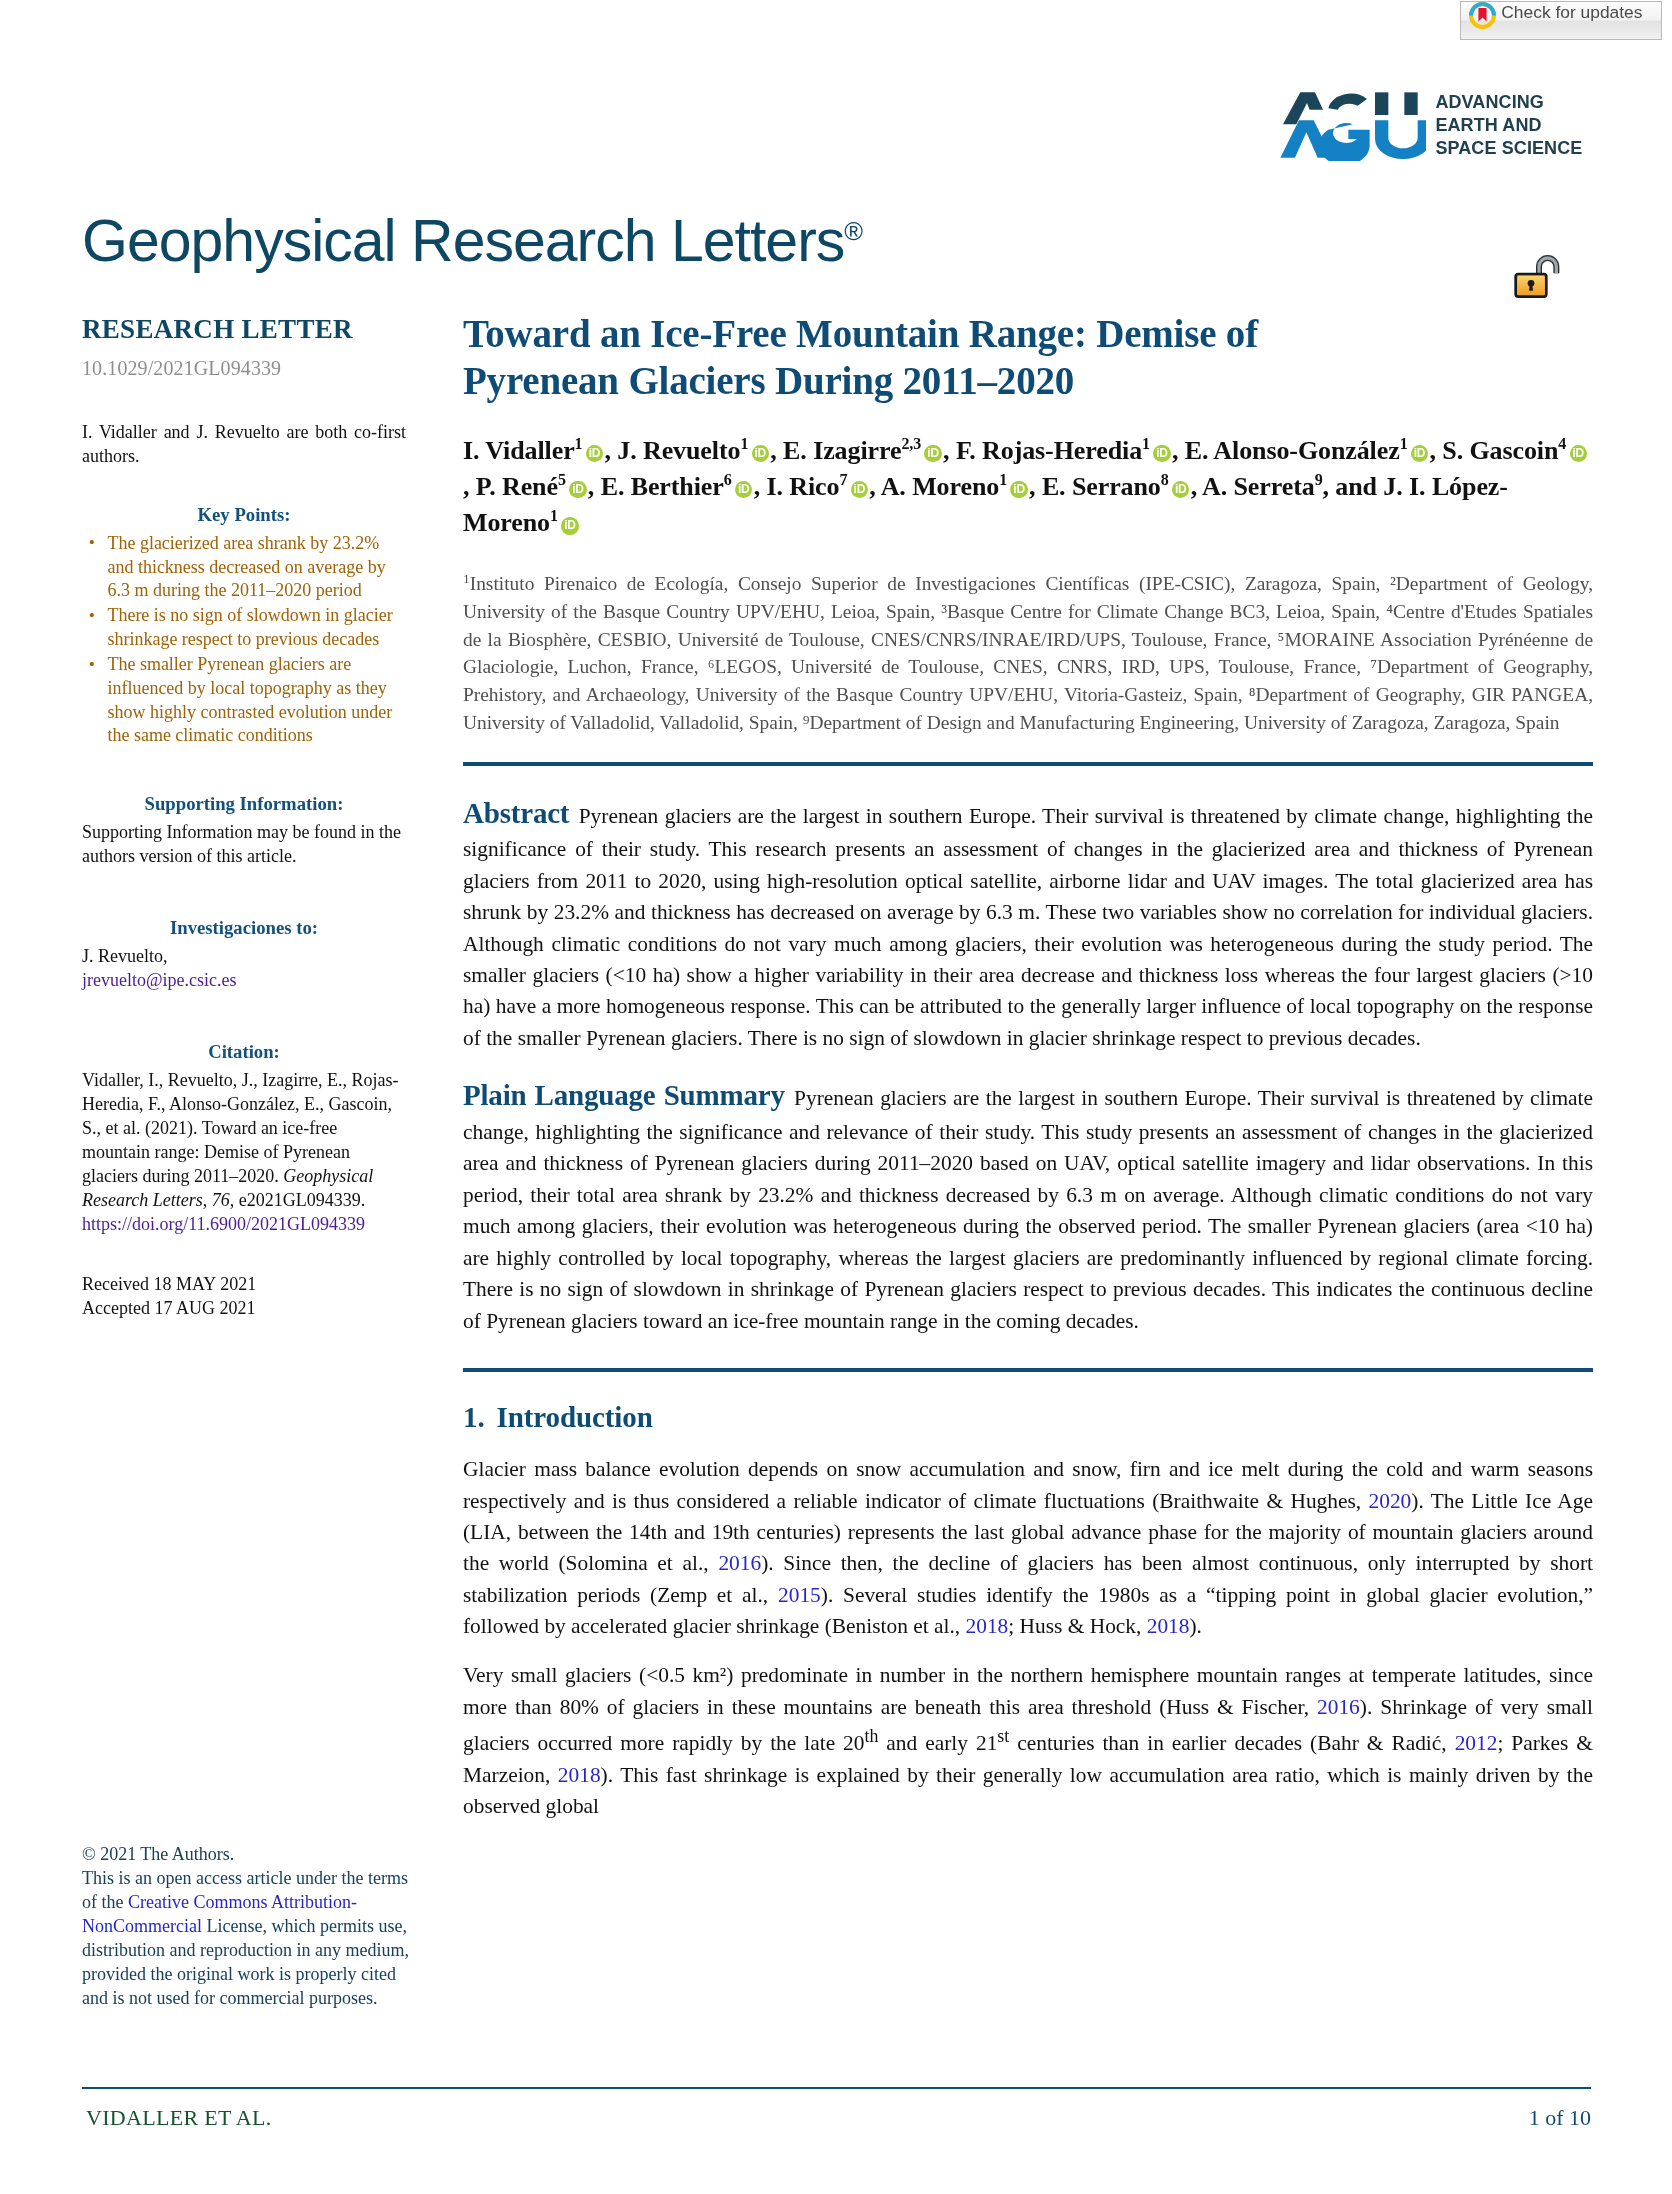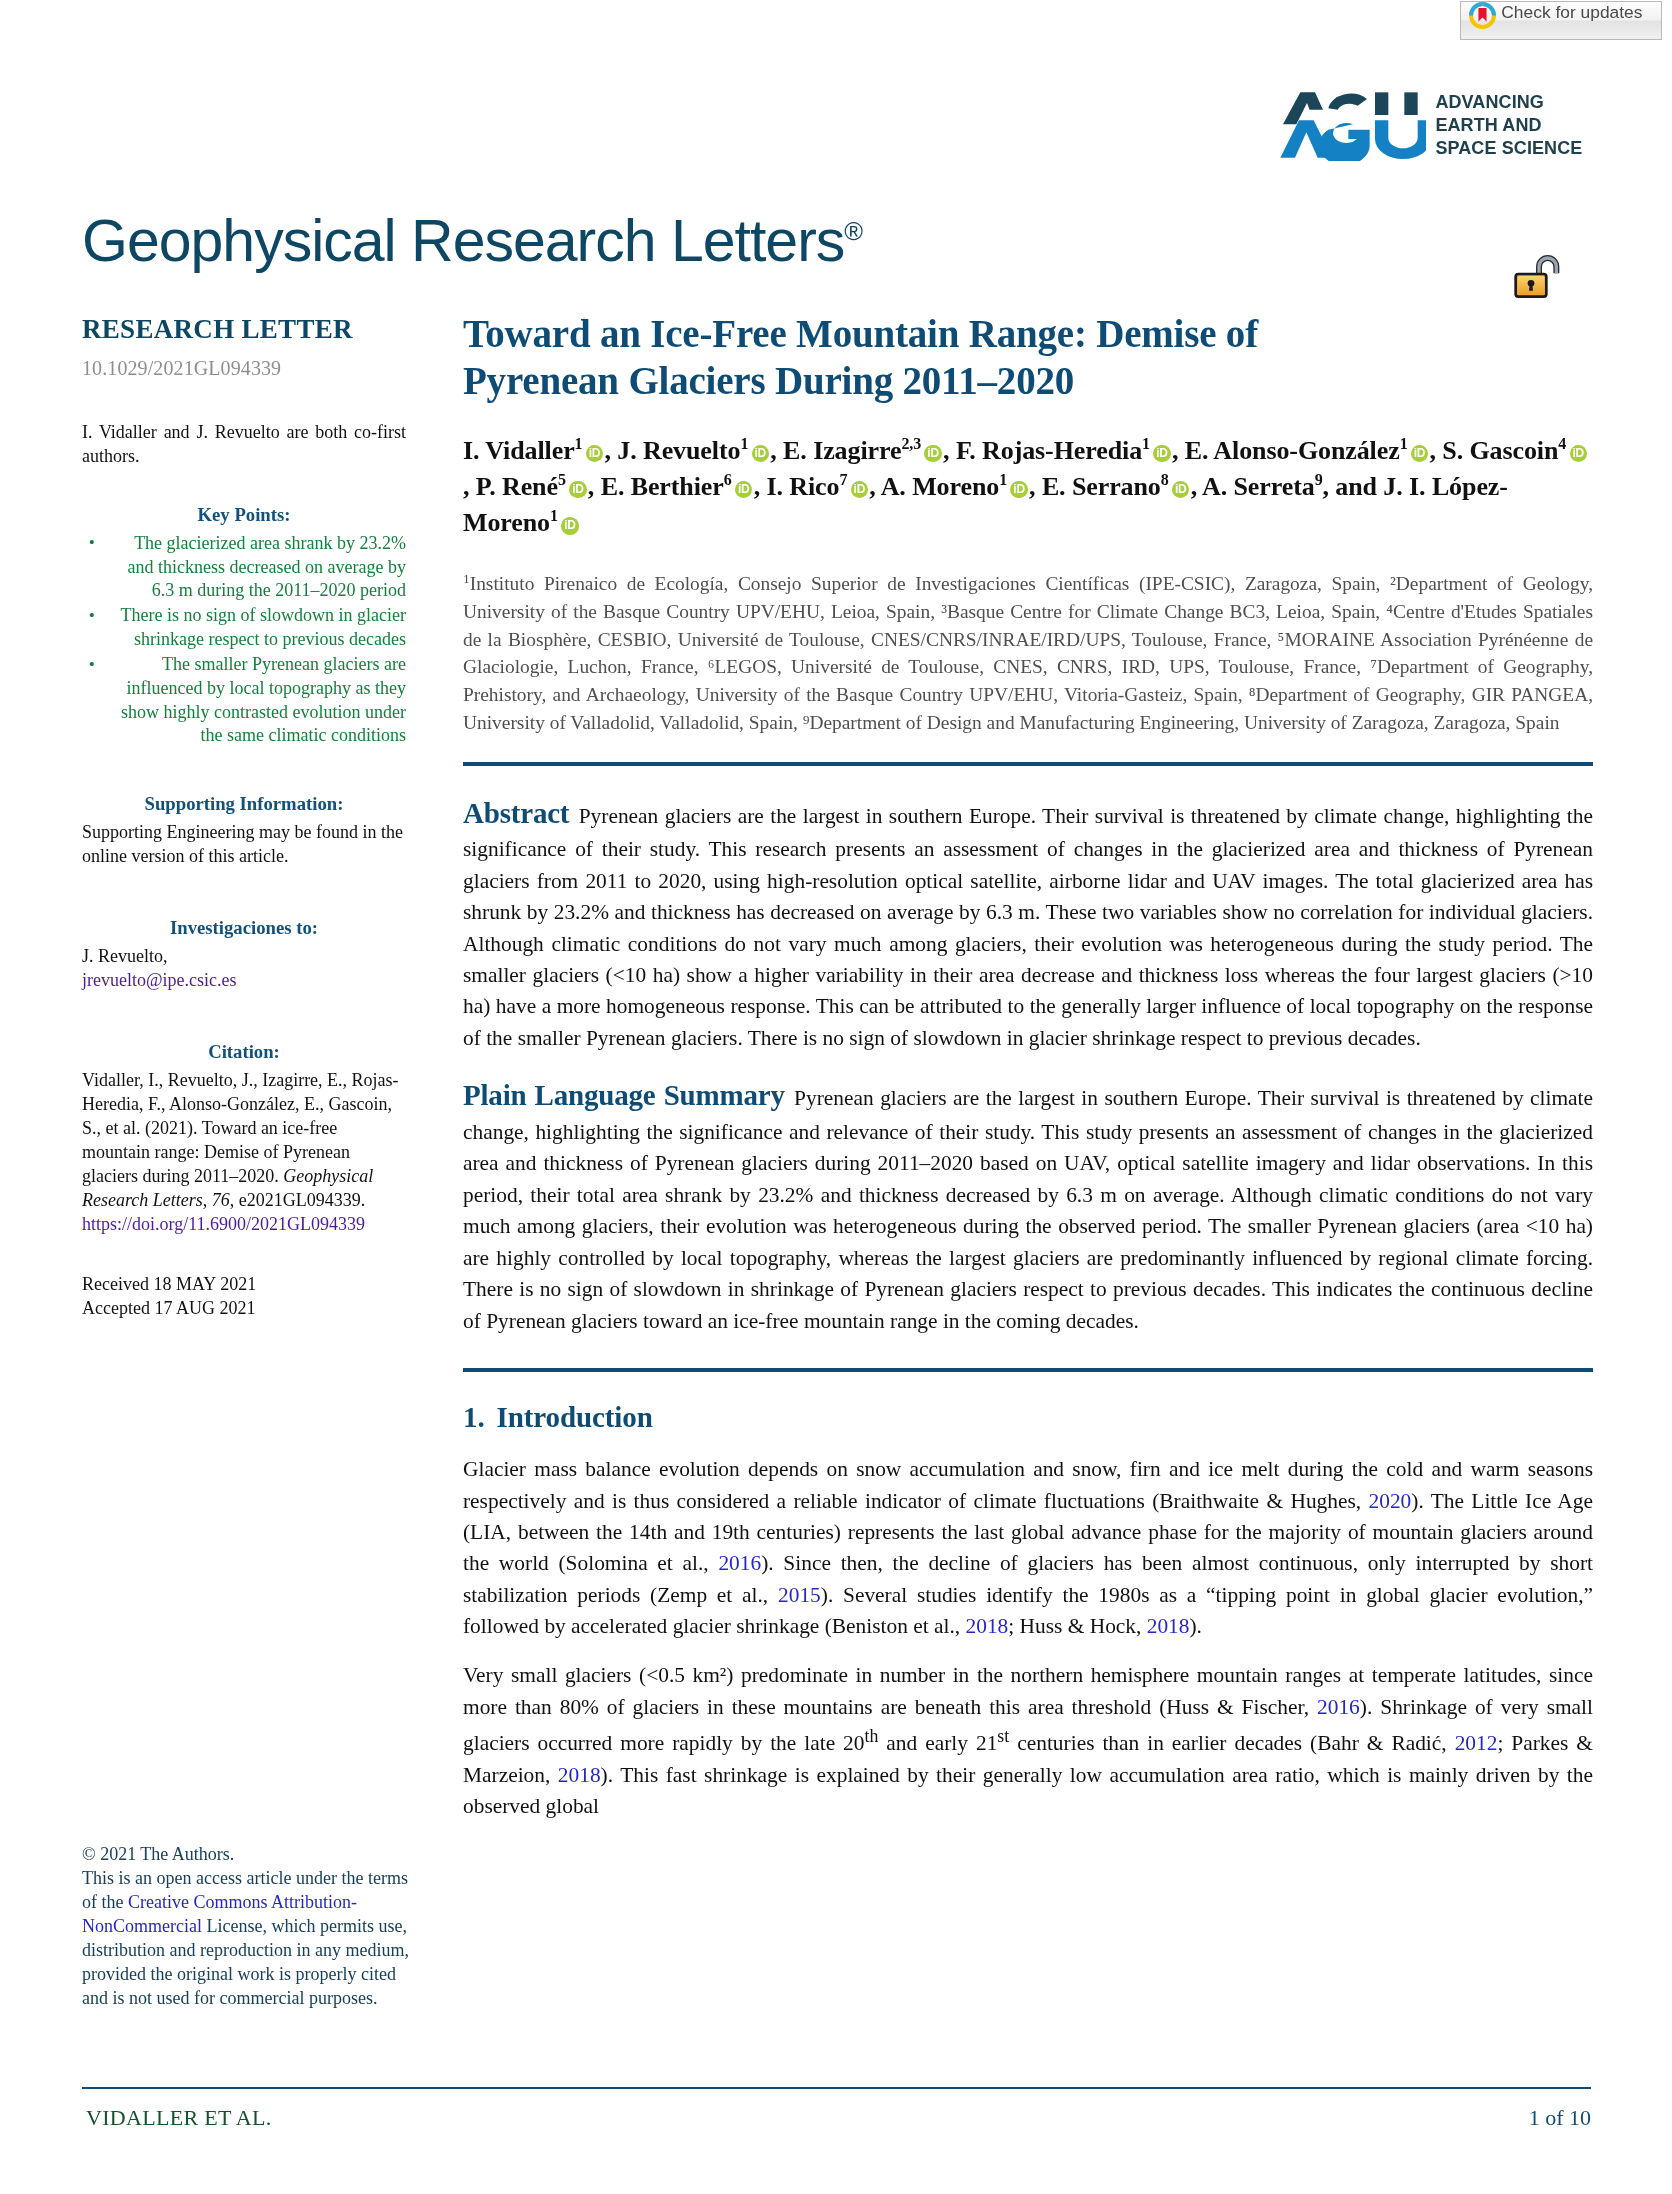--- a/index.html
+++ b/index.html
@@ -129,24 +129,23 @@
     text-align: center;
   }
   .rail-ul {
     margin: 0;
     padding: 0 0 0 25.4px;
     list-style: none;
   }
   .rail-ul li {
     font-size: 18px;
     line-height: 1.32;
-    color: #15803d;
+    color: #a16207;
     position: relative;
     margin-bottom: 1.3px;
-    text-align: right;
   }
   .rail-ul li::before {
     content: "\2022";
     position: absolute;
     left: -18.7px;
     top: -0.7px;
     font-size: 17.4px;
   }
   .rail-p {
     font-size: 18px;
@@ -344,21 +343,21 @@
     <div class="rail-note">I. Vidaller and J. Revuelto are both co-first authors.</div>
 
     <div class="rail-h">Key Points:</div>
     <ul class="rail-ul">
       <li>The glacierized area shrank by 23.2% and thickness decreased on average by 6.3 m during the 2011–2020 period</li>
       <li>There is no sign of slowdown in glacier shrinkage respect to previous decades</li>
       <li>The smaller Pyrenean glaciers are influenced by local topography as they show highly contrasted evolution under the same climatic conditions</li>
     </ul>
 
     <div class="rail-h" style="margin-top:45px">Supporting Information:</div>
-    <p class="rail-p">Supporting Engineering may be found in the online version of this article.</p>
+    <p class="rail-p">Supporting Information may be found in the authors version of this article.</p>
 
     <div class="rail-h" style="margin-top:48px">Investigaciones to:</div>
     <p class="rail-p">J. Revuelto,</p>
     <p class="rail-p"><span class="rail-link">jrevuelto@ipe.csic.es</span></p>
 
     <div class="rail-h" style="margin-top:48px">Citation:</div>
     <p class="rail-p"><span>Vidaller, I., Revuelto, J., Izagirre, E., Rojas-Heredia, F., Alonso-González, E., Gascoin, S., et al. (2021). Toward an ice-free mountain range: Demise of Pyrenean glaciers during 2011–2020. </span><em>Geophysical Research Letters</em><span>, </span><em>76</em><span>, e2021GL094339. </span><span class="rail-link">https://doi.org/11.6900/2021GL094339</span></p>
 
     <div class="rail-dates">
       <div>Received 18 MAY 2021</div>

